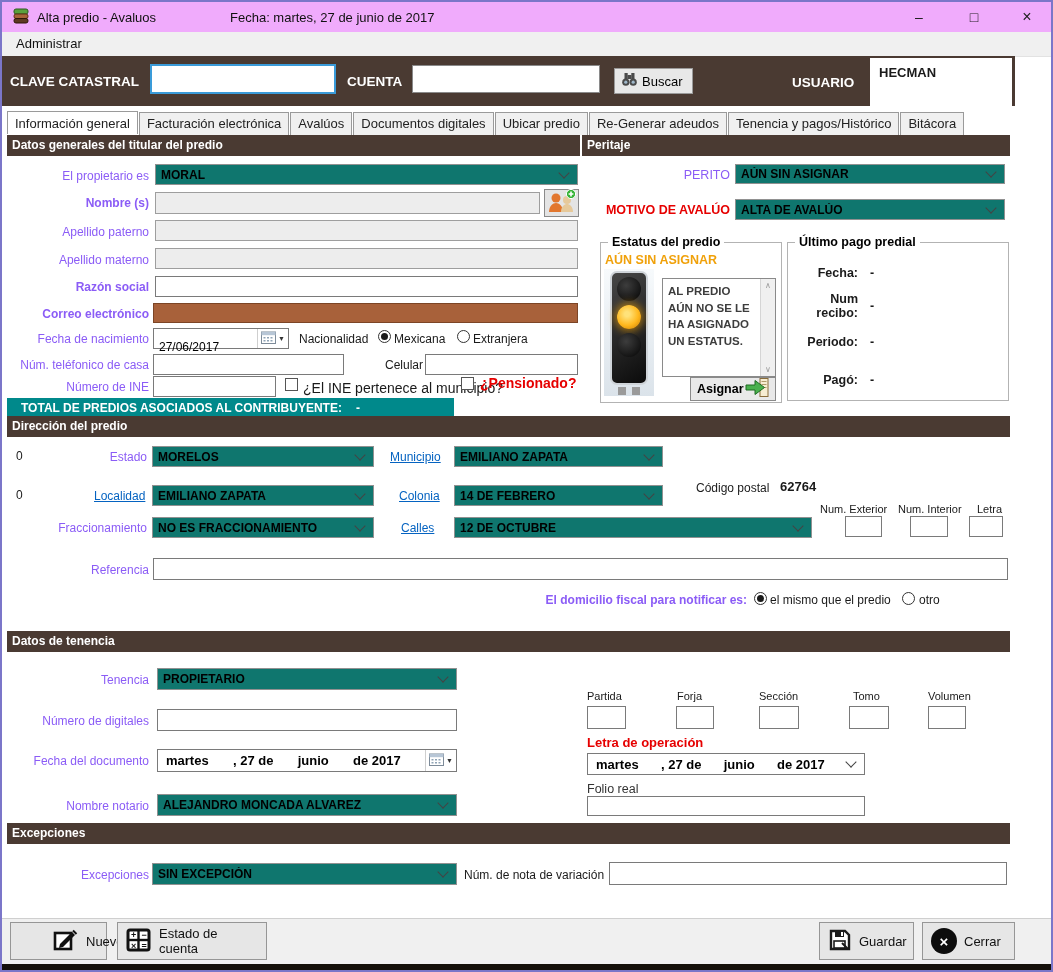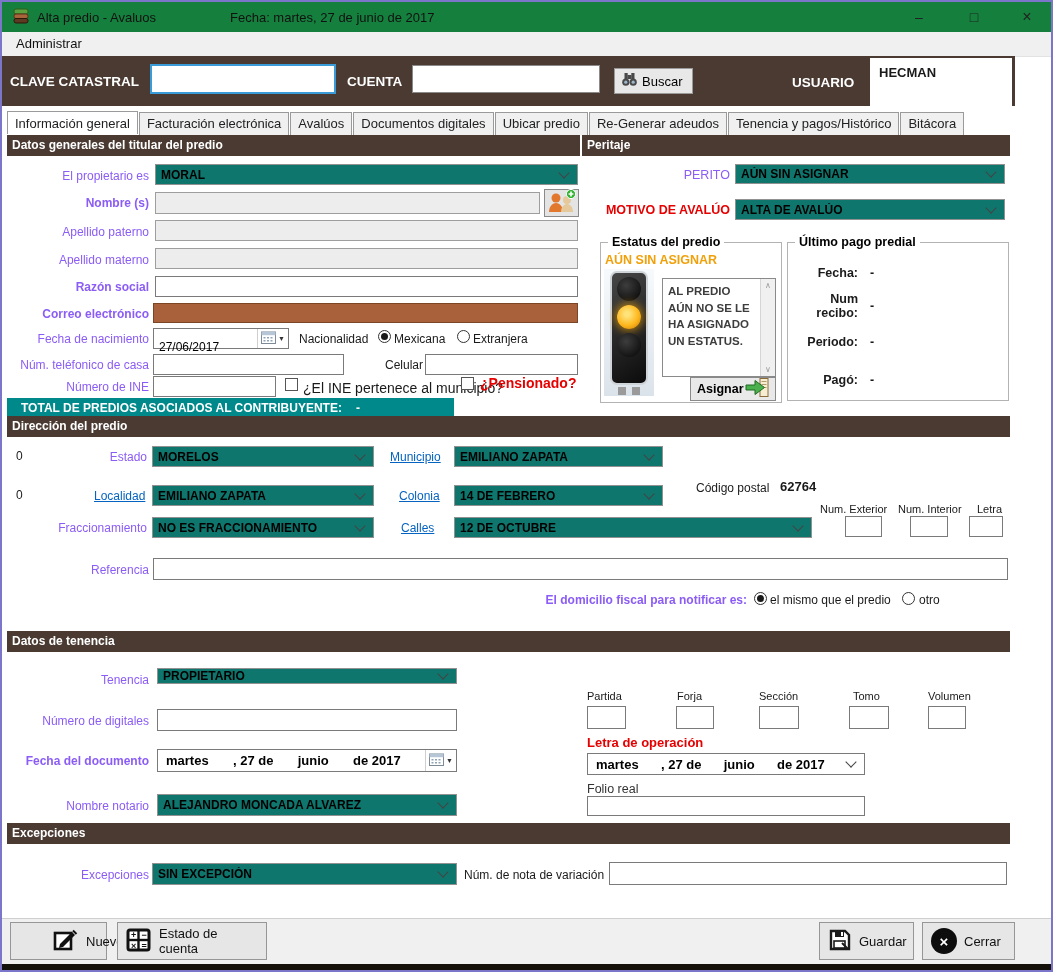--- a/index.html
+++ b/index.html
@@ -1,21 +1,21 @@
 <!DOCTYPE html>
 <html><head>
 <meta charset="utf-8">
 <style>
   html,body{margin:0;padding:0;background:#3b3b3b;}
   #app{position:relative;width:1053px;height:972px;background:#ffffff;
        font-family:"Liberation Sans",sans-serif;color:#000;overflow:hidden;
        border:2px solid #7b76c9;box-sizing:border-box;}
   .abs{position:absolute;}
   
-  .titlebar{position:absolute;left:0;top:0;width:100%;height:30px;background:#15803d;}
+  .titlebar{position:absolute;left:0;top:0;width:100%;height:30px;background:#f0abfc;}
   .title-text{position:absolute;top:8px;font-size:13px;color:#111;white-space:nowrap;}
   .winbtn{position:absolute;top:0;height:30px;width:48px;text-align:center;line-height:30px;
           font-size:14px;color:#222;cursor:pointer;}
   
   .menubar{position:absolute;left:0;top:30px;width:100%;height:24px;background:#f0f0f0;border-bottom:1px solid #e2e2e2;}
   .menu-item{position:absolute;left:14px;top:4px;font-size:13px;color:#111;}
   
   .toolbar{position:absolute;left:0;top:54px;width:1013px;height:50px;background:#4a3a32;}
   .tb-label{position:absolute;color:#fff;font-weight:bold;font-size:13.5px;white-space:nowrap;}
   .tb-input{position:absolute;background:#fff;border:1px solid #8a8a8a;box-sizing:border-box;
@@ -346,29 +346,29 @@
 
   <span class="lbl b" style="left:490px;top:591px;width:255px;">El domicilio fiscal para notificar es:</span>
   <span class="radio sel-on" style="left:752px;top:590px;"></span>
   <span class="lbl-l" style="left:768px;top:591px;">el mismo que el predio</span>
   <span class="radio" style="left:900px;top:590px;"></span>
   <span class="lbl-l" style="left:917px;top:591px;">otro</span>
 
   <div class="sechead" style="left:5px;top:629px;width:1003px;">Datos de tenencia</div>
 
   <span class="lbl" style="left:0;top:671px;width:147px;">Tenencia</span>
-  <div class="sel" style="left:155px;top:666px;width:300px;height:16px;">
+  <div class="sel" style="left:155px;top:666px;width:300px;height:22px;">
     <span class="v">PROPIETARIO</span>
       <span class="chev"></span>
   </div>
 
   <span class="lbl" style="left:0;top:712px;width:147px;">Número de digitales</span>
   <input class="inp" style="left: 155px; top: 707px; width: 300px; height: 22px;" value="">
 
-  <span class="lbl" style="left:0;top:752px;width:147px;font-weight:bold;">Fecha del documento</span>
+  <span class="lbl" style="left:0;top:752px;width:147px;">Fecha del documento</span>
   <div class="datebox" style="left:155px;top:747px;width:300px;height:23px;">
     <span class="dateseg" style="padding-left:8px;">martes</span>
     <span class="dateseg">, 27 de</span>
     <span class="dateseg">junio</span>
     <span class="dateseg">de 2017</span>
     <span class="dd-cluster">
       <span>
         <svg width="15" height="13" viewBox="0 0 15 13">
           <rect x="0.5" y="1" width="14" height="11.5" fill="#fff" stroke="#7d8b99"></rect>
           <rect x="0.5" y="1" width="14" height="3.2" fill="#b7c6d6"></rect>

